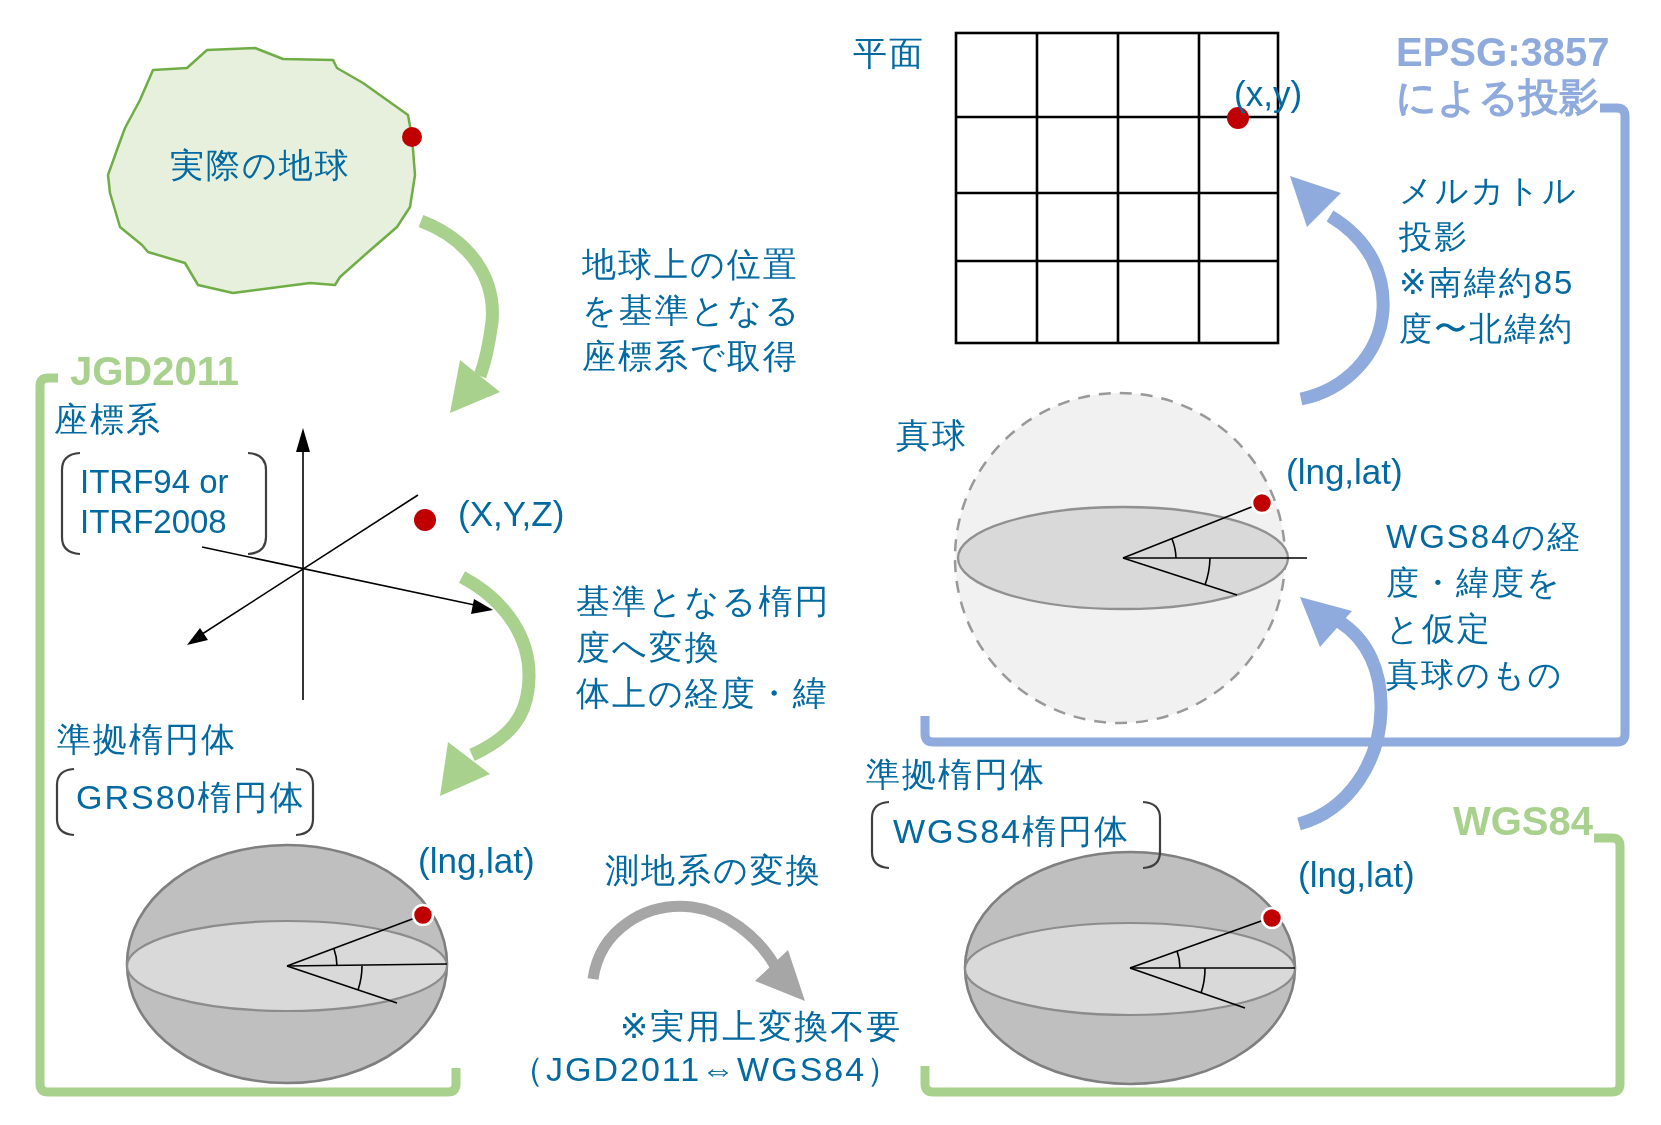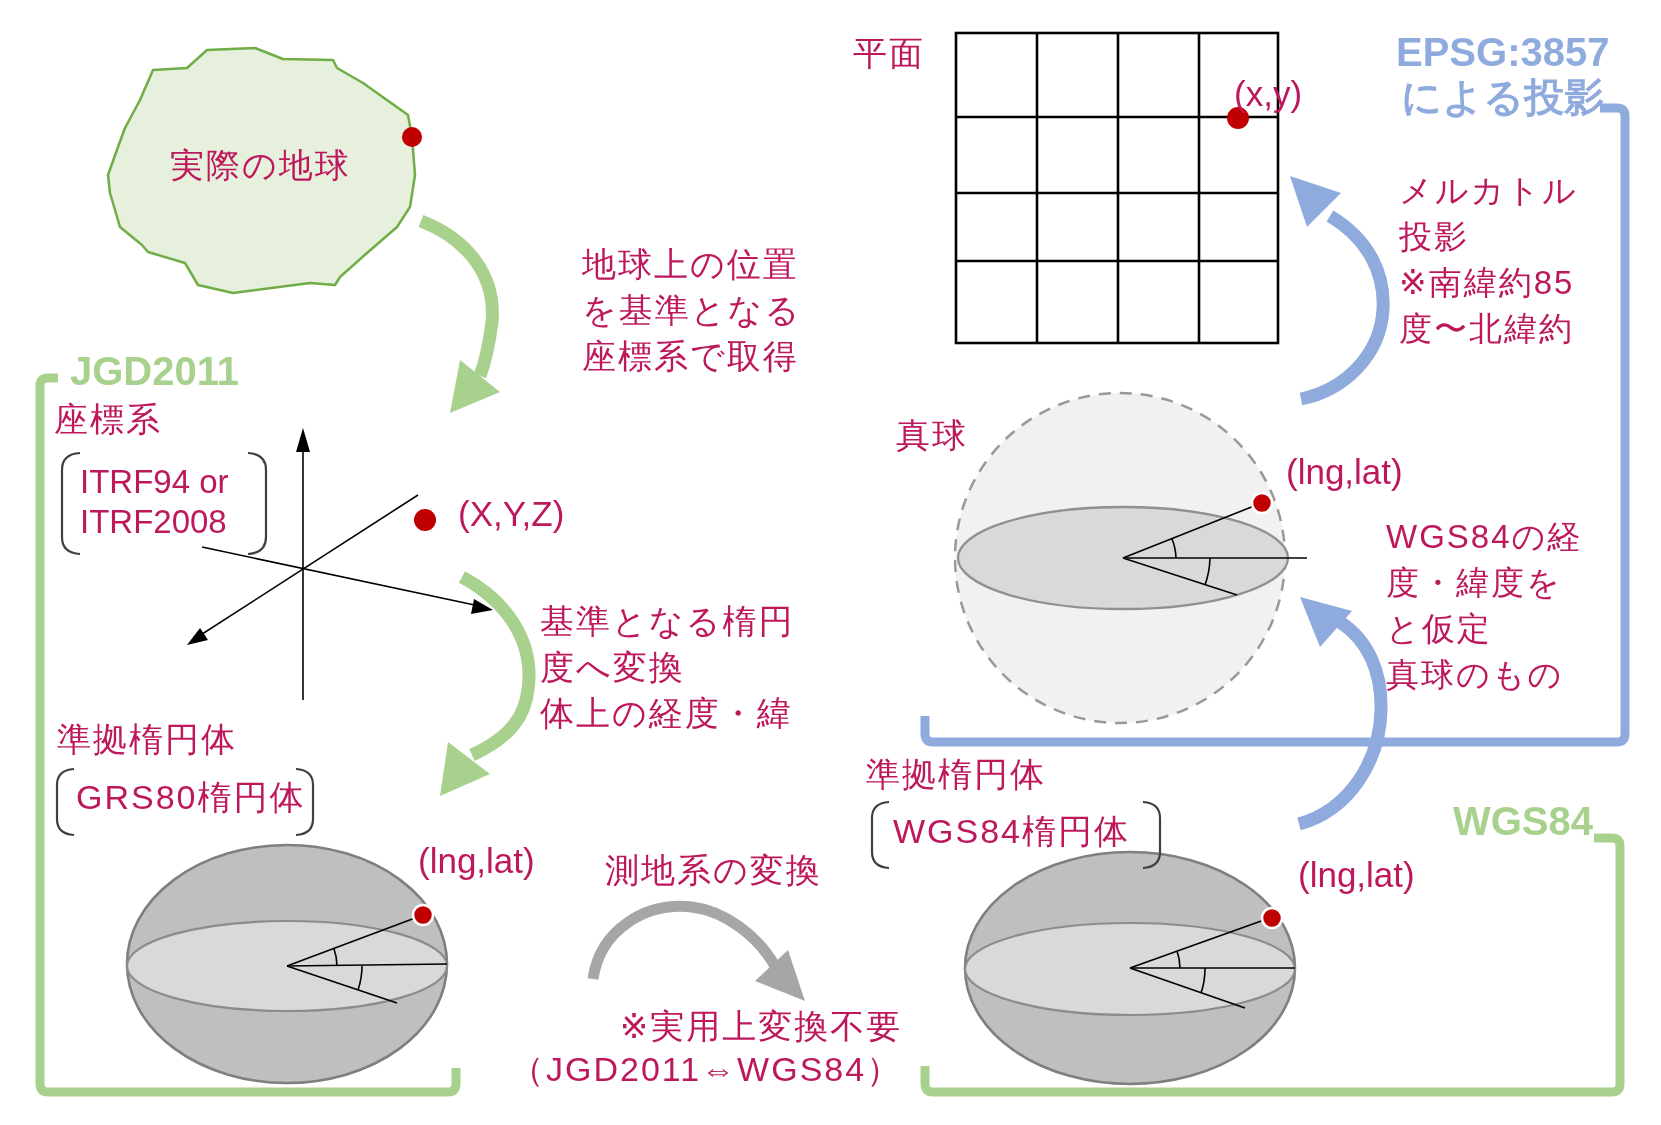--- a/index.html
+++ b/index.html
@@ -1,21 +1,21 @@
 <!DOCTYPE html>
 <html><head>
 <meta charset="utf-8">
 <style>
   html,body{margin:0;padding:0;background:#ffffff;}
   #stage{
     position:relative;width:1661px;height:1125px;background:#ffffff;overflow:hidden;
     font-family:"Liberation Sans","DejaVu Sans",sans-serif;color:#262626;
   }
   #shapes{position:absolute;left:0;top:0;width:1661px;height:1125px;}
-  .txt{position:absolute;white-space:nowrap;color:#be185d;letter-spacing:2px;}
+  .txt{position:absolute;white-space:nowrap;color:#0369a1;letter-spacing:2px;}
   .fs34{font-size:34px;line-height:1.15;}
   .fs35{font-size:35px;letter-spacing:0;line-height:1.15;}
   .accent{font-weight:bold;font-size:40px;letter-spacing:0;}
   .green{color:#a9d18e;}
   .blue{color:#8faadc;}
   .block34 div{font-size:34px;line-height:46px;}
   .block33 div{font-size:33px;line-height:46px;}
   .block40 div{font-size:33px;line-height:40px;letter-spacing:0;}
   .note div{font-size:34px;line-height:43px;}
   .epsg div{font-size:40px;line-height:45px;font-weight:bold;letter-spacing:0;}
@@ -146,40 +146,40 @@
   </div>
 
   <div class="txt block34" style="left:582px;top:241px;">
     <div>地球上の位置</div>
     <div>を基準となる</div>
     <div>座標系で取得</div>
   </div>
 
   <div class="txt fs35" style="left:458px;top:494px;">(X,Y,Z)</div>
 
-  <div class="txt block34" style="left:540px;top:578px;margin-top:20px;">
+  <div class="txt block34" style="left:576px;top:578px;">
     <div>基準となる楕円</div>
     <div>度へ変換</div>
     <div>体上の経度・緯</div>
   </div>
 
   <div class="txt fs34" style="left:57px;top:720px;">準拠楕円体</div>
   <div class="txt fs34" style="left:76px;top:778px;">GRS80楕円体</div>
   <div class="txt fs35" style="left:418px;top:841px;">(lng,lat)</div>
 
   <div class="txt fs34" style="left:605px;top:851px;">測地系の変換</div>
   <div class="txt note" style="left:510px;top:1005px;text-align:right;">
     <div>※実用上変換不要</div>
     <div>（JGD2011⇔WGS84）</div>
   </div>
 
   <div class="txt fs34" style="left:853px;top:34px;">平面</div>
   <div class="txt fs35" style="left:1234px;top:74px;">(x,y)</div>
 
-  <div class="txt epsg blue" style="left:1396px;top:30px;text-align:center;">
+  <div class="txt epsg blue" style="left:1396px;top:30px;">
     <div>EPSG:3857</div>
     <div>による投影</div>
   </div>
 
   <div class="txt block33" style="left:1399px;top:168px;">
     <div>メルカトル</div>
     <div>投影</div>
     <div>※南緯約85</div>
     <div>度〜北緯約</div>
   </div>

